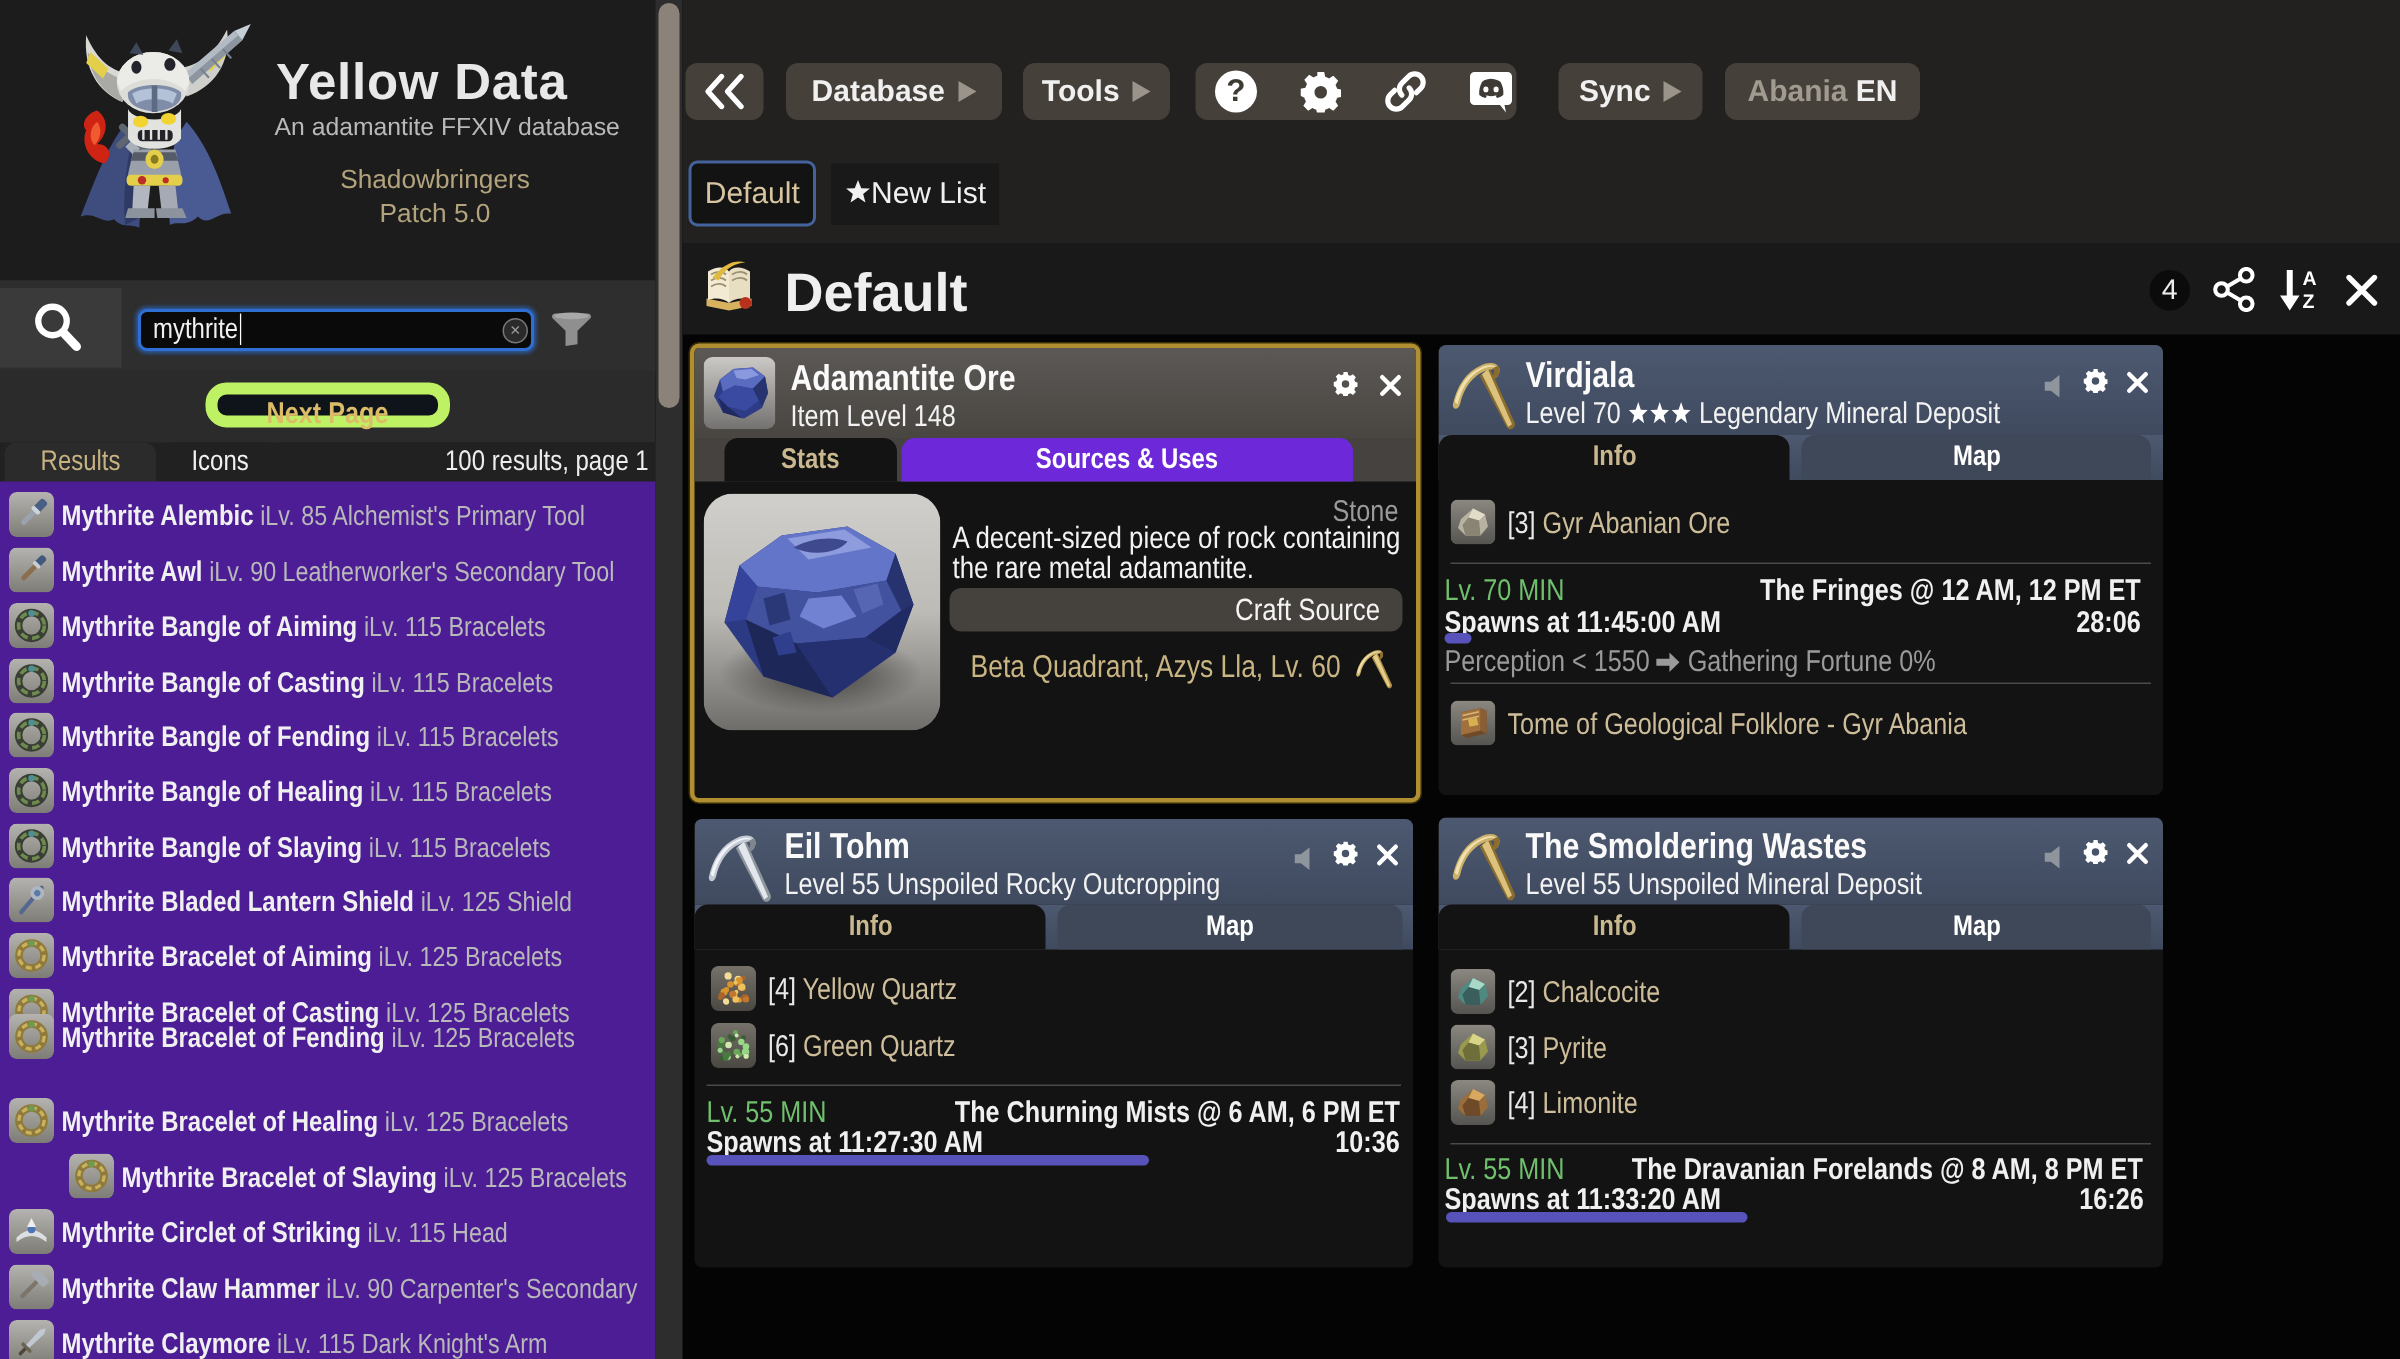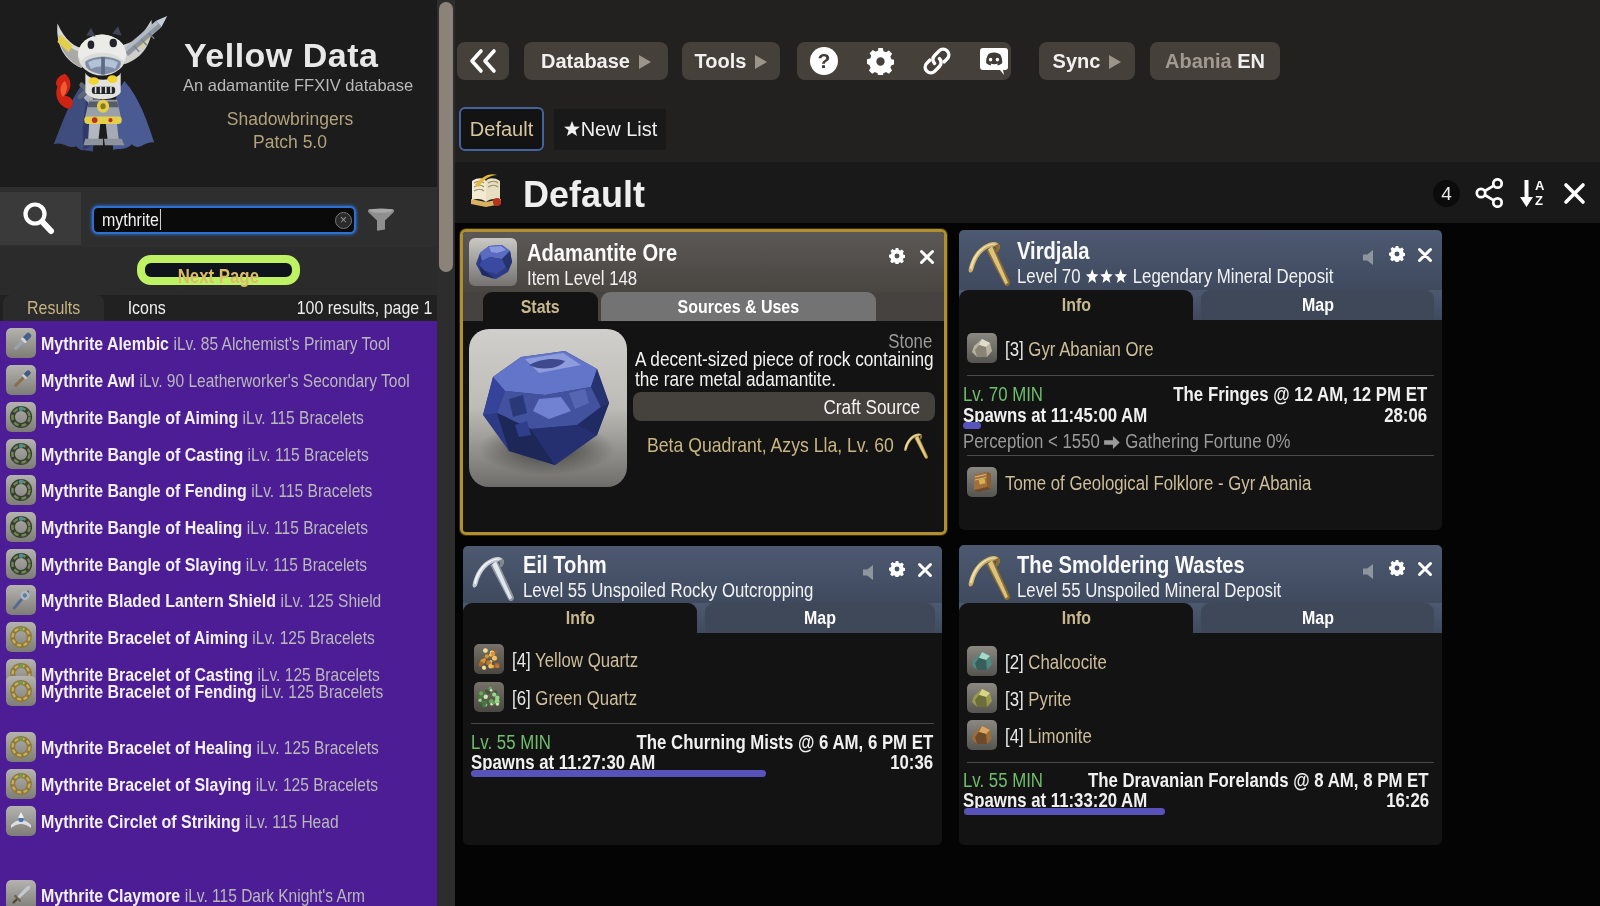--- a/index.html
+++ b/index.html
@@ -320,21 +320,21 @@
                 <stop offset="1" stop-color="#7e7c76"></stop>
               </linearGradient>
             </defs>
             <rect width="30" height="30" rx="5" fill="url(#gl)"></rect>
             <circle cx="15" cy="15" r="8.4" fill="none" stroke="#8f7a3c" stroke-width="5"></circle>
             <circle cx="15" cy="15" r="8.4" fill="none" stroke="#c9b25e" stroke-width="2.2" stroke-dasharray="4 2.5"></circle>
             <circle cx="15" cy="7" r="2.2" fill="#6f9a50"></circle>
           </svg></div>
         <div class="rtext"><span class="cx"><b>Mythrite Bracelet of Healing</b> <span class="det">iLv. 125 Bracelets</span></span></div>
       </div>
-<div class="rrow" style="top:445.2px;">
+<div class="rrow" style="top:445.2px;margin-left:40px;">
         <div class="ricon"><svg width="30" height="30" viewBox="0 0 30 30">
             <defs>
               <linearGradient id="gl" x1="0" y1="0" x2="0" y2="1">
                 <stop offset="0" stop-color="#b5b3af"></stop>
                 <stop offset="1" stop-color="#7e7c76"></stop>
               </linearGradient>
             </defs>
             <rect width="30" height="30" rx="5" fill="url(#gl)"></rect>
             <circle cx="15" cy="15" r="8.4" fill="none" stroke="#8f7a3c" stroke-width="5"></circle>
             <circle cx="15" cy="15" r="8.4" fill="none" stroke="#c9b25e" stroke-width="2.2" stroke-dasharray="4 2.5"></circle>
@@ -349,20 +349,36 @@
                 <stop offset="0" stop-color="#b5b3af"></stop>
                 <stop offset="1" stop-color="#7e7c76"></stop>
               </linearGradient>
             </defs>
             <rect width="30" height="30" rx="5" fill="url(#gl)"></rect>
             <path d="M5 19 Q15 9 25 19 L25 22 Q15 14 5 22 Z" fill="#dcdee2"></path>
             <circle cx="15" cy="13.5" r="2.6" fill="#4e74b8"></circle>
             <path d="M12 12l3-6 3 6z" fill="#eceef2"></path>
           </svg></div>
         <div class="rtext"><span class="cx"><b>Mythrite Circlet of Striking</b> <span class="det">iLv. 115 Head</span></span></div>
+      </div>
+<div class="rrow" style="top:518.7px;">
+        <div class="ricon"><svg width="30" height="30" viewBox="0 0 30 30">
+            <defs>
+              <linearGradient id="gl" x1="0" y1="0" x2="0" y2="1">
+                <stop offset="0" stop-color="#b5b3af"></stop>
+                <stop offset="1" stop-color="#7e7c76"></stop>
+              </linearGradient>
+            </defs>
+            <rect width="30" height="30" rx="5" fill="url(#gl)"></rect>
+            <g transform="rotate(45 15 15)">
+              <rect x="13.6" y="9" width="2.8" height="16" rx="1.3" fill="#7d756a"></rect>
+              <rect x="9" y="3.5" width="12" height="6.4" rx="2" fill="#a8acb4"></rect>
+            </g>
+          </svg></div>
+        <div class="rtext"><span class="cx"><b>Mythrite Claw Hammer</b> <span class="det">iLv. 90 Carpenter's Secondary</span></span></div>
       </div>
 <div class="rrow" style="top:555.5px;">
         <div class="ricon"><svg width="30" height="30" viewBox="0 0 30 30">
             <defs>
               <linearGradient id="gl" x1="0" y1="0" x2="0" y2="1">
                 <stop offset="0" stop-color="#b5b3af"></stop>
                 <stop offset="1" stop-color="#7e7c76"></stop>
               </linearGradient>
             </defs>
             <rect width="30" height="30" rx="5" fill="url(#gl)"></rect>
@@ -461,21 +477,21 @@
     <div class="abs cx" style="left:64px;top:7px;font-size:24px;font-weight:bold;color:#fafafa;">Adamantite Ore</div>
     <div class="abs cx" style="left:64px;top:35px;font-size:20px;color:#f2f2f2;">Item Level 148</div>
     <div class="abs" style="left:426px;top:16px;"><svg width="16" height="16" viewBox="0 0 20 20">
           <path fill="#fff" fill-rule="evenodd" d="M8.3 0h3.4l.5 2.4a7.6 7.6 0 0 1 1.9.8l2.1-1.3 2.4 2.4-1.3 2.1c.35.6.62 1.24.8 1.9l2.4.5v3.4l-2.4.5a7.6 7.6 0 0 1-.8 1.9l1.3 2.1-2.4 2.4-2.1-1.3a7.6 7.6 0 0 1-1.9.8l-.5 2.4H8.3l-.5-2.4a7.6 7.6 0 0 1-1.9-.8l-2.1 1.3-2.4-2.4 1.3-2.1a7.6 7.6 0 0 1-.8-1.9L0 11.7V8.3l2.4-.5c.18-.66.45-1.3.8-1.9L1.9 3.8 4.3 1.4l2.1 1.3a7.6 7.6 0 0 1 1.9-.8zM10 13.1a3.1 3.1 0 1 0 0-6.2 3.1 3.1 0 0 0 0 6.2z"></path>
         </svg></div>
     <div class="abs" style="left:456px;top:17px;"><svg width="16" height="16">
           <path d="M2.5 2.5 13.5 13.5 M13.5 2.5 2.5 13.5" stroke="#fff" stroke-width="3" stroke-linecap="round"></path>
         </svg></div>
     <div class="ctabs" style="top:60px;height:29px;background:#454240;">
       <div class="ctab on" style="left:20px;width:115px;height:29px;"><span class="cxc">Stats</span></div>
-      <div class="ctab" style="left:138px;width:275px;height:29px;background:#737373;color:#fff;"><span class="cxc">Sources &amp; Uses</span></div>
+      <div class="ctab" style="left:138px;width:301px;height:29px;background:#6d28d9;color:#fff;"><span class="cxc">Sources &amp; Uses</span></div>
     </div>
     <div class="abs" style="left:6px;top:97px;width:158px;height:158px;border-radius:20px;overflow:hidden;"><svg width="158" height="158" viewBox="0 0 158 158">
           <defs>
             <linearGradient id="gbg" x1="0" y1="0" x2="0" y2="1">
               <stop offset="0" stop-color="#d0cfcb"></stop>
               <stop offset="0.5" stop-color="#bdbbb6"></stop>
               <stop offset="1" stop-color="#6f6d6a"></stop>
             </linearGradient>
             <radialGradient id="gsh" cx="0.5" cy="0.5" r="0.5">
               <stop offset="0" stop-color="#302e2c"></stop>

